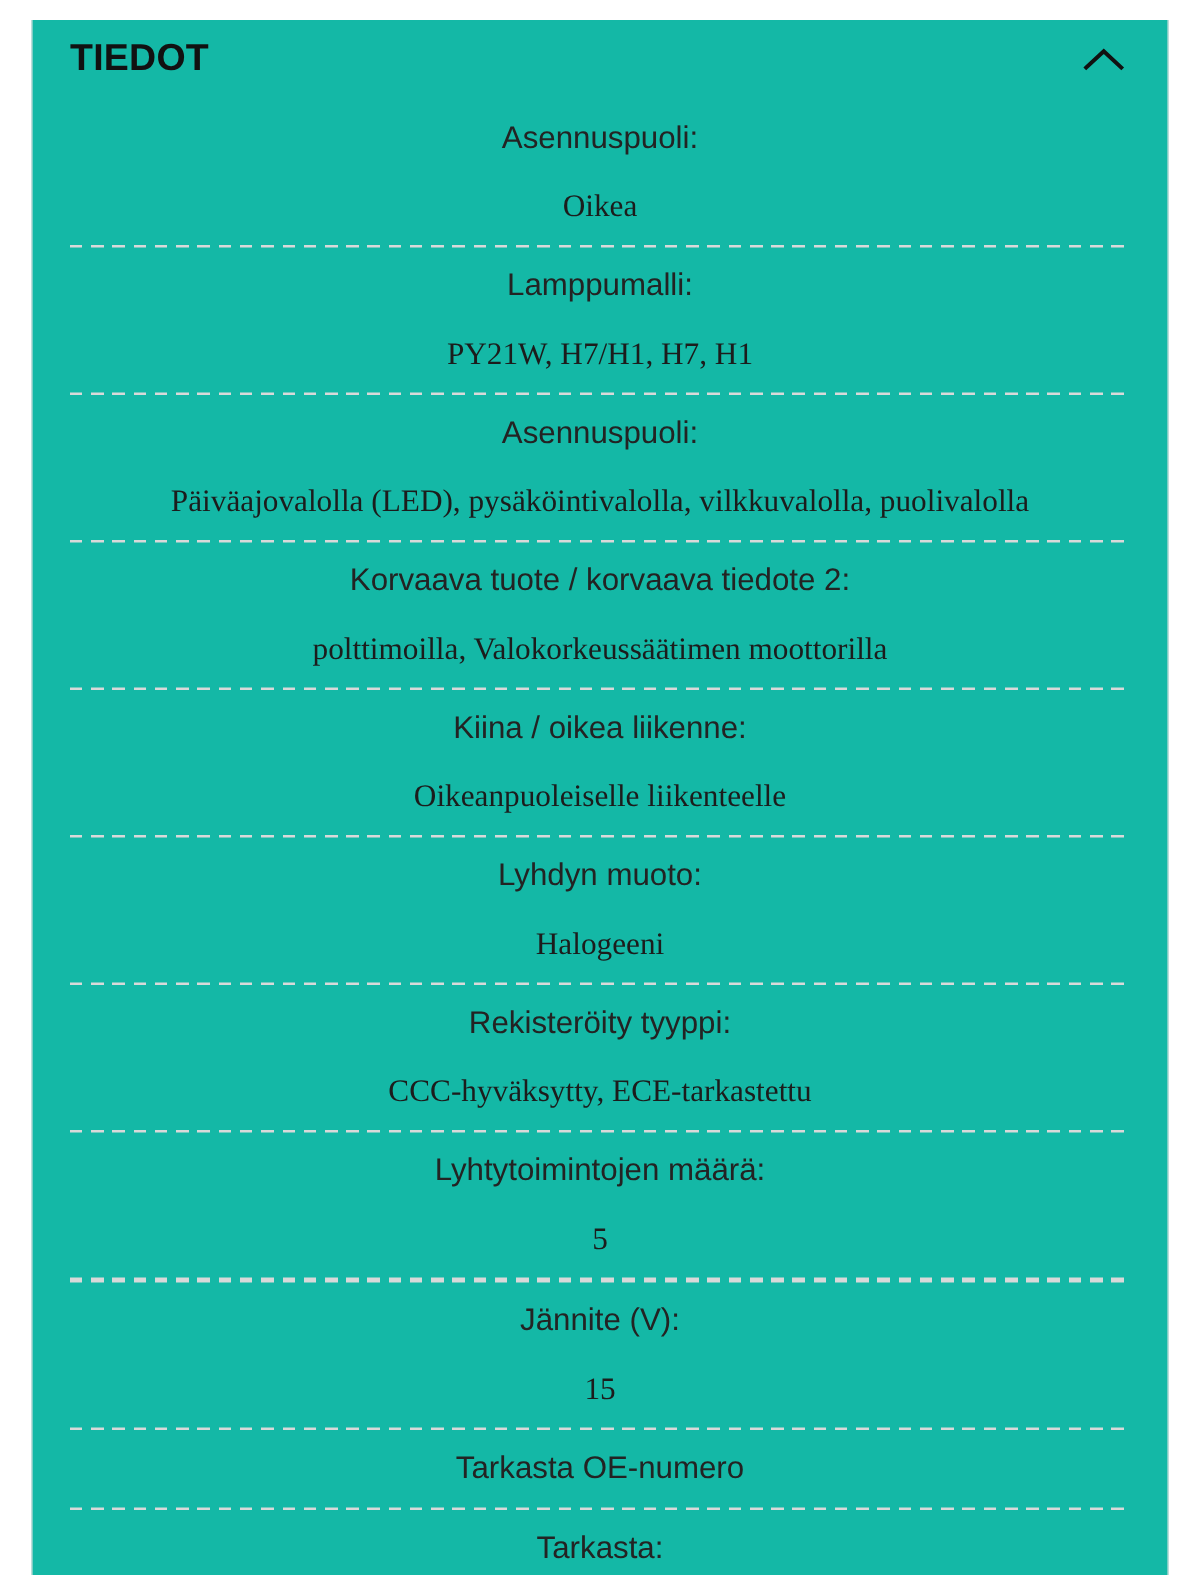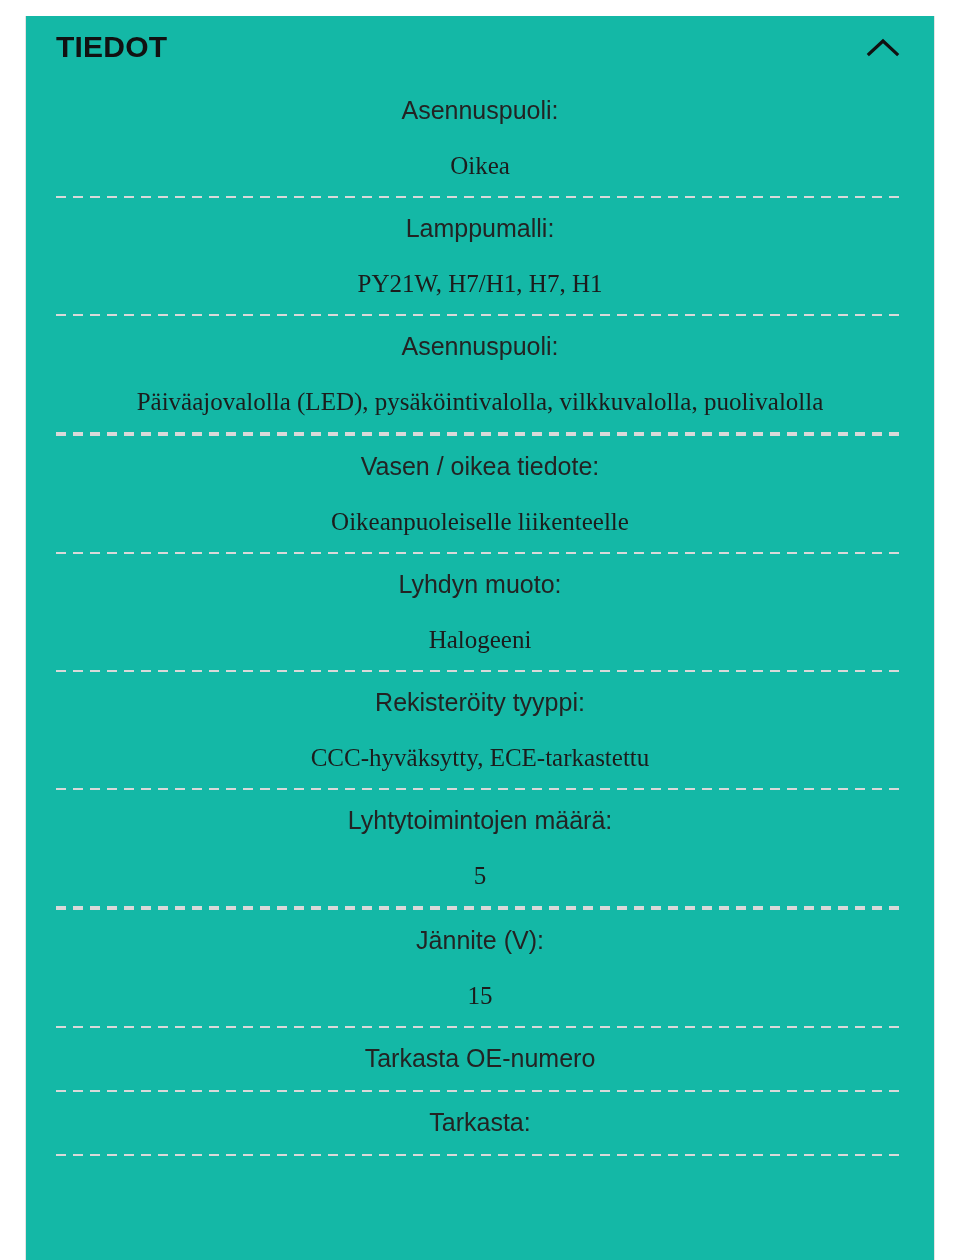--- a/index.html
+++ b/index.html
@@ -141,23 +141,27 @@
         <div class="spec-row">
           <div class="spec-label">Lamppumalli:</div>
           <div class="spec-value">PY21W, H7/H1, H7, H1</div>
         </div>
         <div class="divider-dots"></div>
         <div class="spec-row">
           <div class="spec-label">Asennuspuoli:</div>
           <div class="spec-value">Päiväajovalolla (LED), pysäköintivalolla, vilkkuvalolla, puolivalolla</div>
         </div>
         <div class="divider-dots"></div>
+        <div class="spec-row">
+          <div class="spec-label">Korvaava tuote / korvaava tiedote 2:</div>
+          <div class="spec-value">polttimoilla, Valokorkeussäätimen moottorilla</div>
+        </div>
         <div class="divider-dots"></div>
         <div class="spec-row">
-          <div class="spec-label">Vasen / oikea tiedote:</div>
+          <div class="spec-label">Kiina / oikea liikenne:</div>
           <div class="spec-value">Oikeanpuoleiselle liikenteelle</div>
         </div>
         <div class="divider-dots"></div>
         <div class="spec-row">
           <div class="spec-label">Lyhdyn muoto:</div>
           <div class="spec-value">Halogeeni</div>
         </div>
         <div class="divider-dots"></div>
         <div class="spec-row">
           <div class="spec-label">Rekisteröity tyyppi:</div>

